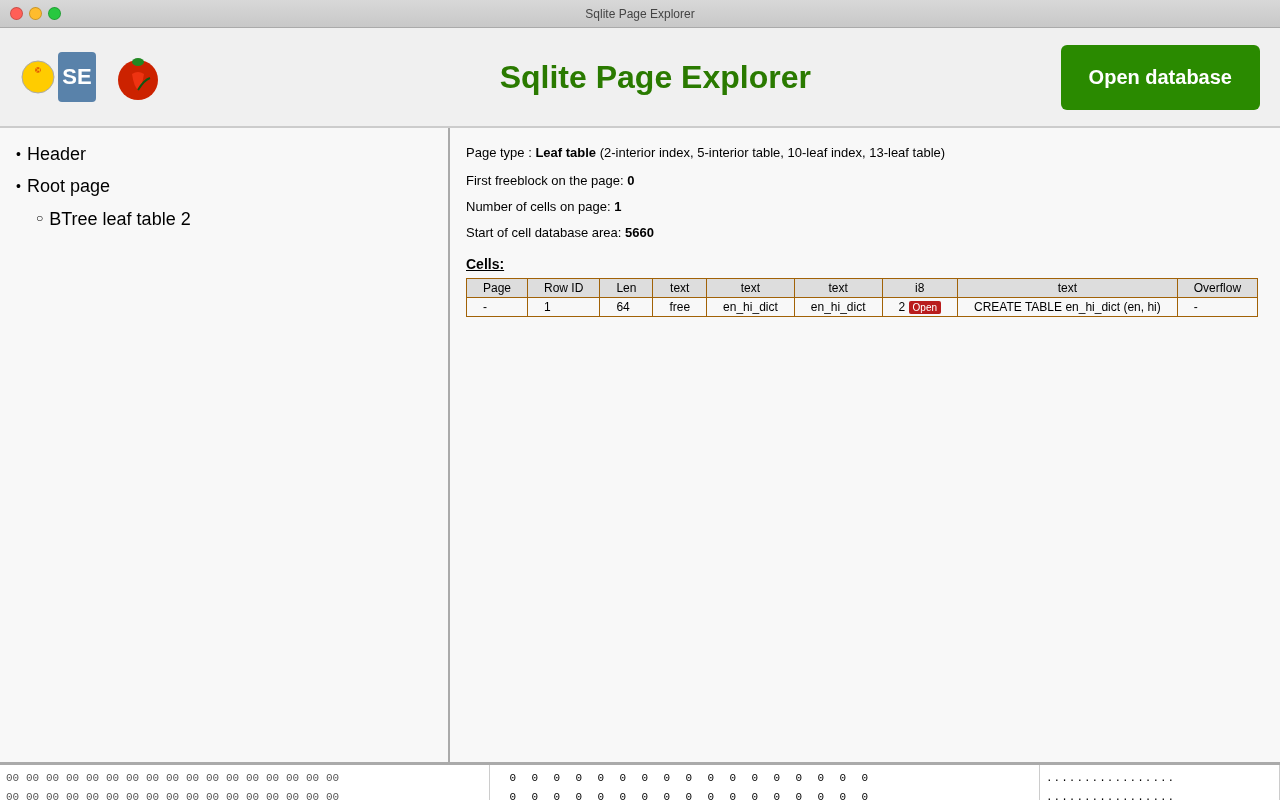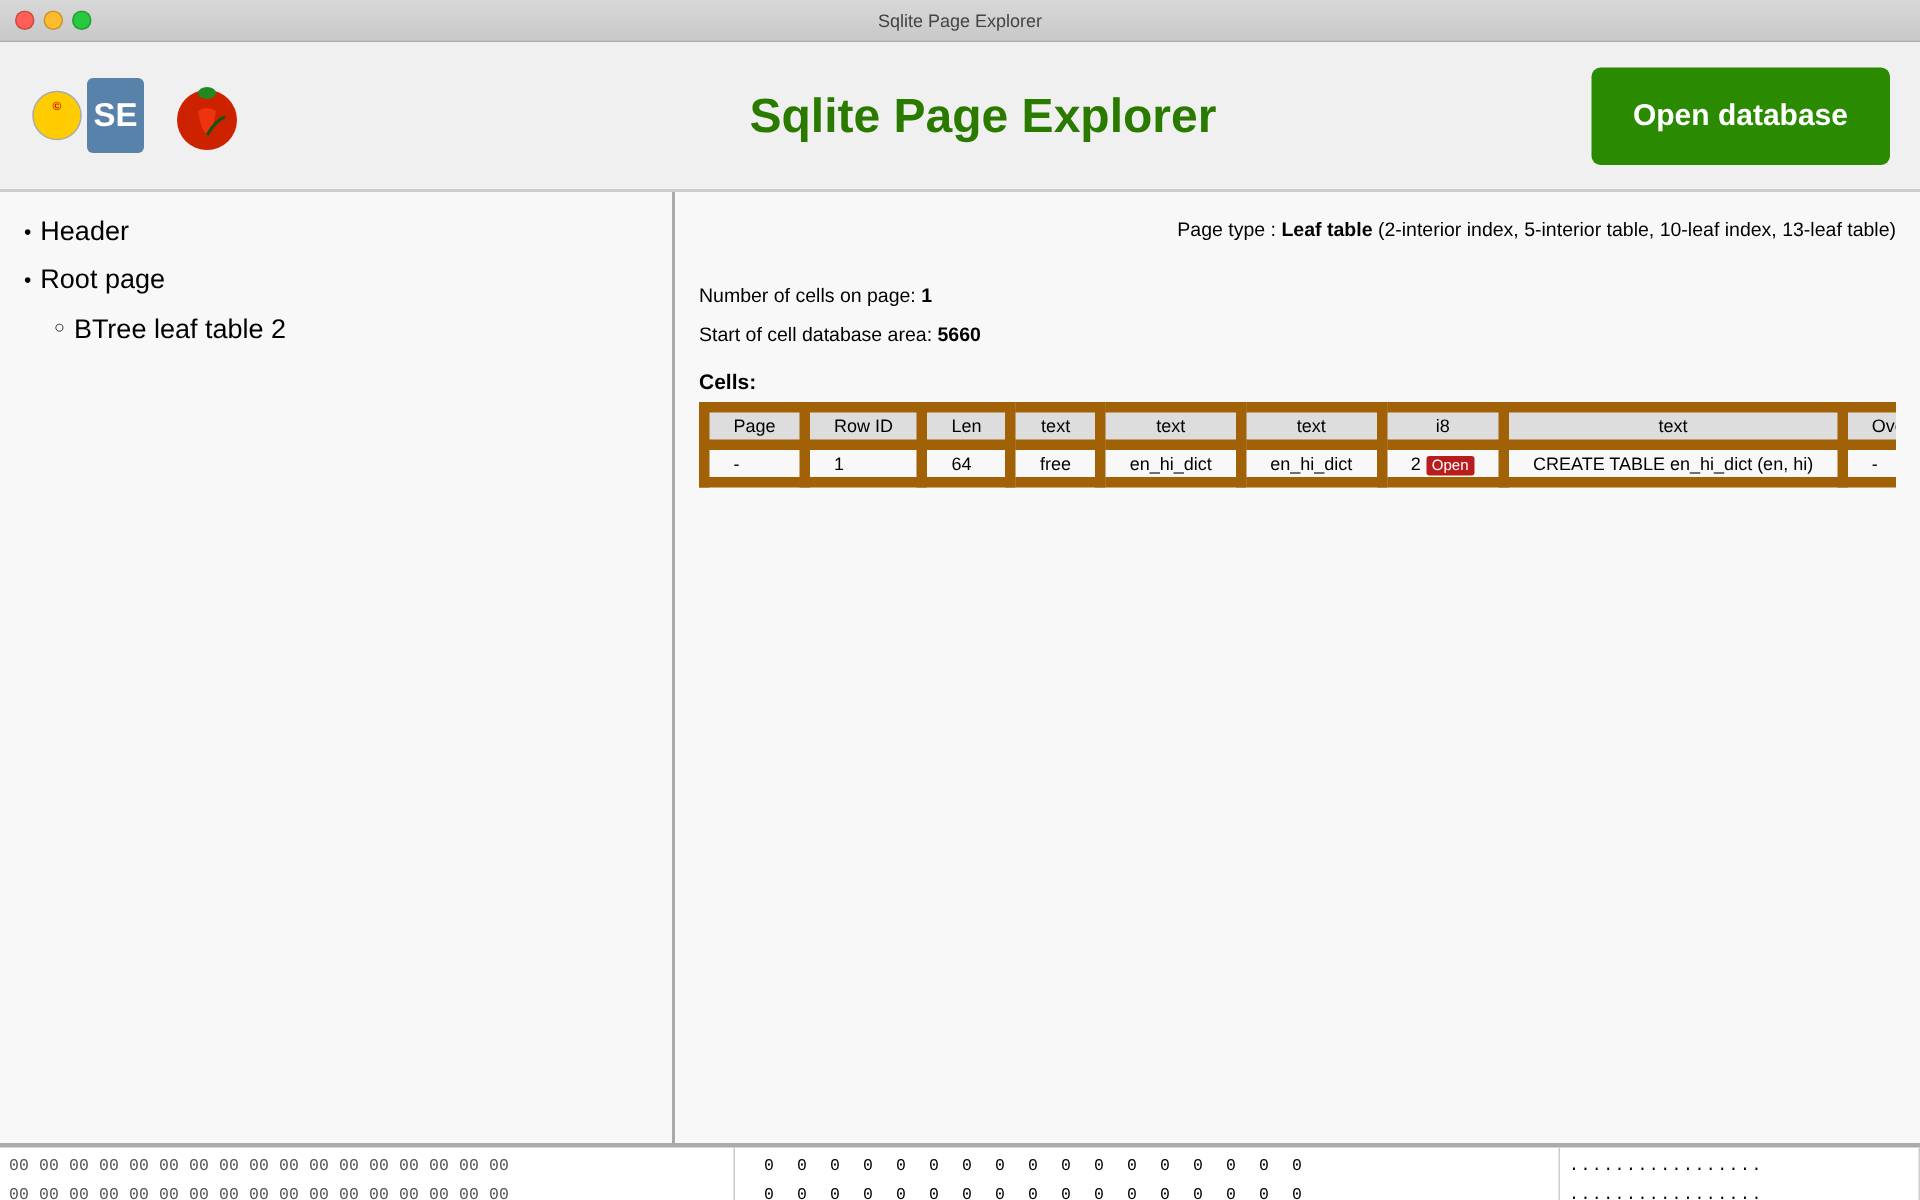--- a/index.html
+++ b/index.html
@@ -103,31 +103,31 @@
     .circle-bullet { margin-right: 6px; font-size: 12px; }
 
     
     .right-panel {
       flex: 1;
       padding: 12px 16px;
       background: #f8f8f8;
       overflow: auto;
     }
     .page-info { font-size: 13px; line-height: 2; }
-    .page-type-line { margin-bottom: 18px; text-align: right; }
+    .page-type-line { margin-bottom: 2px; }
     .cells-section { margin-top: 10px; }
-    .cells-title { font-weight: bold; font-size: 14px; margin-bottom: 6px; }
+    .cells-title { font-weight: bold; font-size: 14px; margin-bottom: 6px; text-decoration: underline; }
 
     
     .cells-table {
       border-collapse: collapse;
       font-size: 12px;
     }
     .cells-table th, .cells-table td {
-      border: 7px solid #a16207;
+      border: 1px solid #a16207;
       padding: 2px 16px;
       white-space: nowrap;
     }
     .cells-table th {
       background: #ddd;
       font-weight: normal;
     }
     .open-badge {
       background: #b91c1c;
       color: white;
@@ -215,20 +215,23 @@
           <span class="tree-label">BTree leaf table 2</span>
         </div>
       </div>
     </div>
   </div>
 
   <div class="right-panel">
     <div class="page-info">
       <div class="page-type-line">
         <span>Page type : </span><strong>Leaf table</strong><span> (2-interior index, 5-interior table, 10-leaf index, 13-leaf table)</span>
+      </div>
+      <div>
+        <span>First freeblock on the page: </span><strong>0</strong>
       </div>
       <div>
         <span>Number of cells on page: </span><strong>1</strong>
       </div>
       <div>
         <span>Start of cell database area: </span><strong>5660</strong>
       </div>
     </div>
 
     <div class="cells-section">

